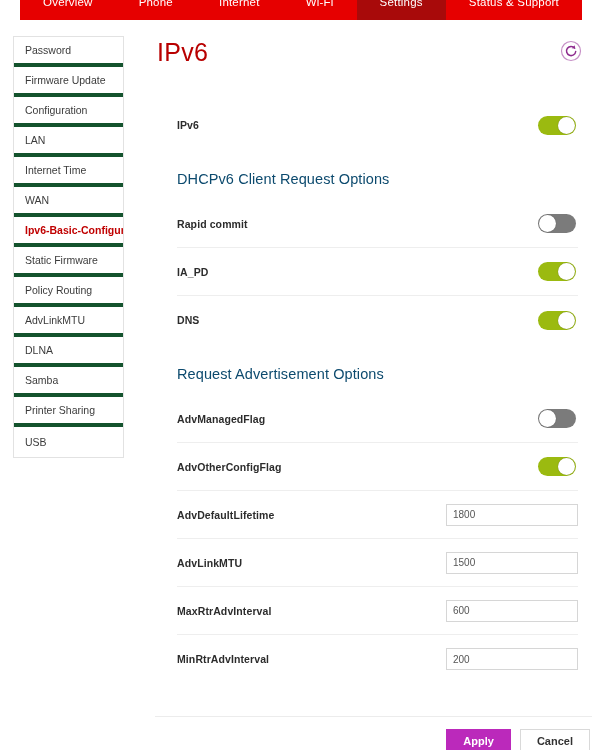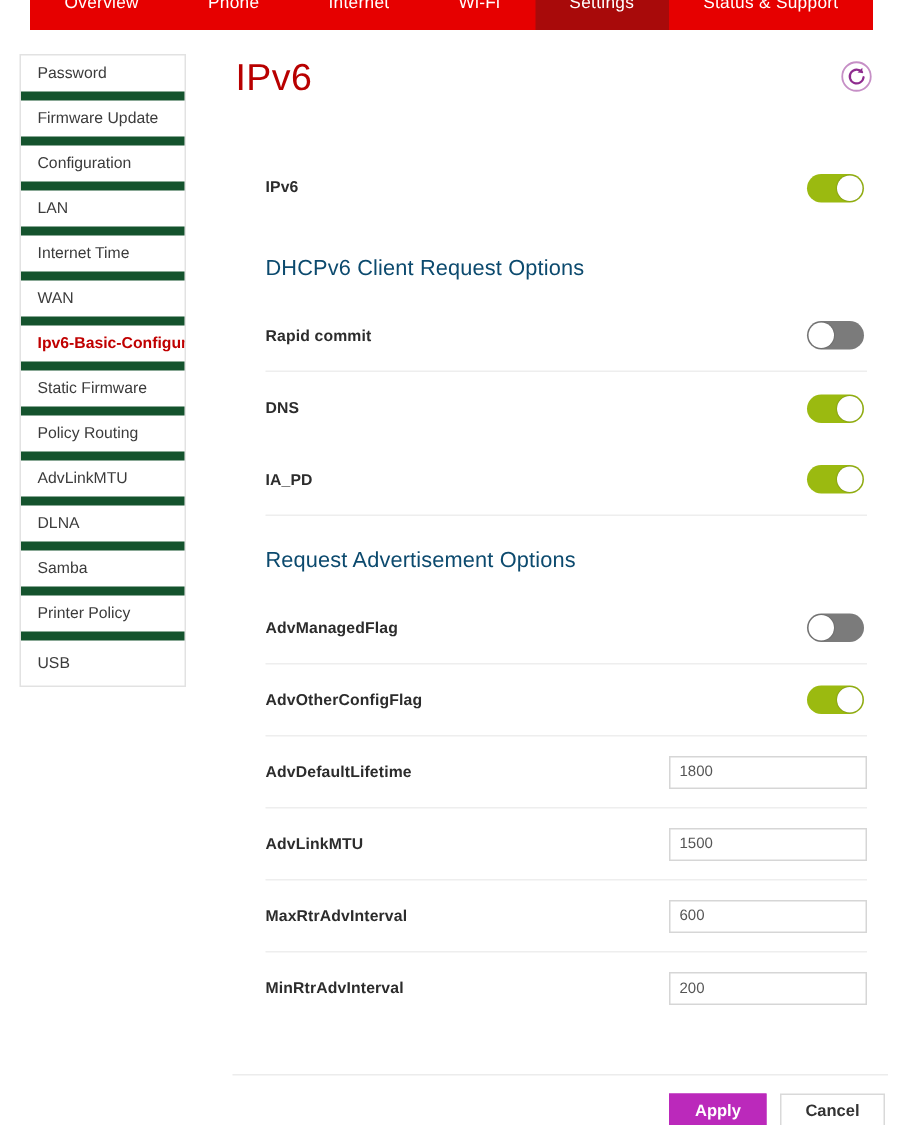--- a/index.html
+++ b/index.html
@@ -64,21 +64,21 @@
     border: 1px solid #e2e2e2;
     background: #ffffff;
   }
   .side-item {
     height: 30px;
     display: flex;
     align-items: center;
     padding-left: 11px;
     font-size: 10.5px;
     color: #3b3b3b;
-    border-bottom: 6px solid #14532d;
+    border-bottom: 4px solid #14532d;
     cursor: pointer;
     white-space: nowrap;
     overflow: hidden;
   }
   .side-item:last-child { border-bottom: none; }
   .side-item.active { color: #c00000; font-weight: bold; }
 
   
   .content {
     position: absolute;
@@ -271,21 +271,21 @@
     <div class="side-item">
       <span>AdvLinkMTU</span>
     </div>
     <div class="side-item">
       <span>DLNA</span>
     </div>
     <div class="side-item">
       <span>Samba</span>
     </div>
     <div class="side-item">
-      <span>Printer Policy</span>
+      <span>Printer Sharing</span>
     </div>
     <div class="side-item">
       <span>USB</span>
     </div>
   </div>
 
   <div class="content">
 
     <h1 class="page-title">IPv6</h1>
 
@@ -312,29 +312,29 @@
 
     <div class="spacer-sm"></div>
 
     <div class="row">
       <span class="row-label">Rapid commit</span>
       <div class="toggle">
         <div class="knob"></div>
       </div>
     </div>
 
+    <div class="row">
+      <span class="row-label">IA_PD</span>
+      <div class="toggle on">
+        <div class="knob"></div>
+      </div>
+    </div>
+
     <div class="row noline">
       <span class="row-label">DNS</span>
-      <div class="toggle on">
-        <div class="knob"></div>
-      </div>
-    </div>
-
-    <div class="row">
-      <span class="row-label">IA_PD</span>
       <div class="toggle on">
         <div class="knob"></div>
       </div>
     </div>
 
     <div class="spacer-md"></div>
 
     <h2 class="section-title">Request Advertisement Options</h2>
 
     <div class="spacer-sm"></div>

